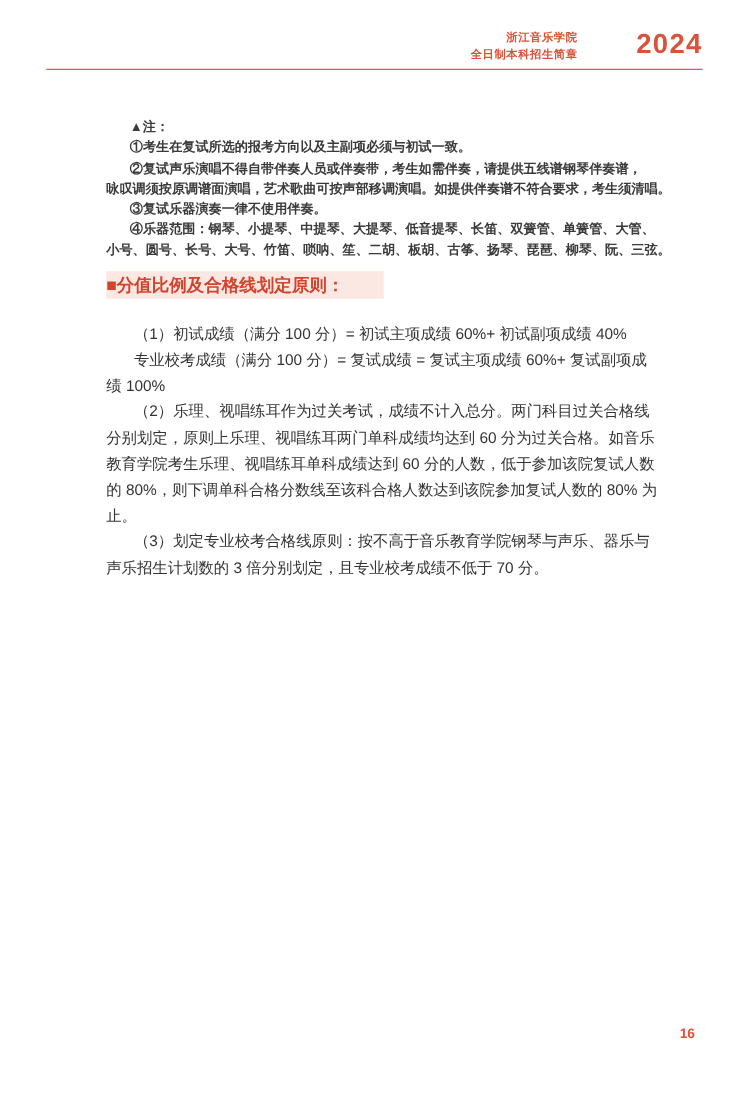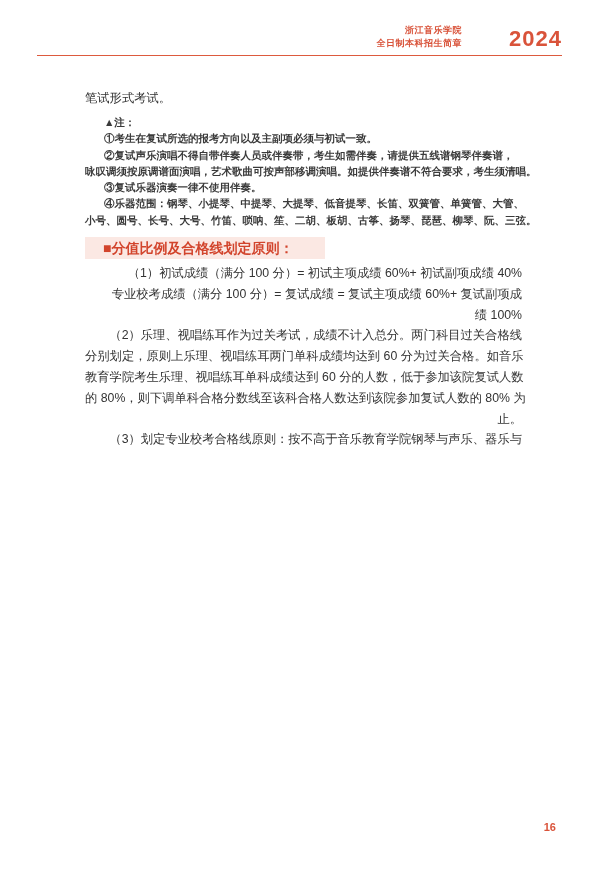--- a/index.html
+++ b/index.html
@@ -12,21 +12,21 @@
     font-family: "Liberation Sans", sans-serif;
     color: #333333;
   }
 
   
   .header {
     position: absolute;
     top: 24px;
     right: 38px;
     display: flex;
-    align-items: flex-end;
+    align-items: flex-start;
     gap: 5px;
     color: #d9533a;
   }
   .header-titles {
     text-align: right;
     font-size: 9px;
     font-weight: bold;
     line-height: 1.45;
     letter-spacing: 0.5px;
   }
@@ -71,30 +71,28 @@
   }
 
   .section-heading {
     margin-top: 9px;
     width: 222px;
     background: #fbe8e3;
     color: #d2442c;
     font-size: 14px;
     font-weight: bold;
     line-height: 22px;
-    padding-left: 18px;
     white-space: nowrap;
   }
 
   .para-block {
-    margin-top: 4px;
+    margin-top: 18px;
     font-size: 12.3px;
     line-height: 20.8px;
     color: #333333;
-    text-align: right;
   }
 
   
   .page-number {
     position: absolute;
     top: 821px;
     right: 44px;
     color: #d9533a;
     font-size: 11px;
     font-weight: bold;
@@ -109,21 +107,20 @@
     <div class="header-titles">
       <div>浙江音乐学院</div>
       <div>全日制本科招生简章</div>
     </div>
     <div class="header-year">2024</div>
   </div>
   <div class="header-rule"></div>
 
   <div class="content">
 
-    <div class="intro-line line">笔试形式考试。</div>
 
     <div class="note-block">
       <div class="line indent">▲注：</div>
       <div class="line indent">①考生在复试所选的报考方向以及主副项必须与初试一致。</div>
       <div class="line indent">②复试声乐演唱不得自带伴奏人员或伴奏带，考生如需伴奏，请提供五线谱钢琴伴奏谱，</div>
       <div class="line">咏叹调须按原调谱面演唱，艺术歌曲可按声部移调演唱。如提供伴奏谱不符合要求，考生须清唱。</div>
       <div class="line indent">③复试乐器演奏一律不使用伴奏。</div>
       <div class="line indent">④乐器范围：钢琴、小提琴、中提琴、大提琴、低音提琴、长笛、双簧管、单簧管、大管、</div>
       <div class="line">小号、圆号、长号、大号、竹笛、唢呐、笙、二胡、板胡、古筝、扬琴、琵琶、柳琴、阮、三弦。</div>
     </div>
@@ -133,19 +130,20 @@
     <div class="para-block">
       <div class="line indent">（1）初试成绩（满分 100 分）= 初试主项成绩 60%+ 初试副项成绩 40%</div>
       <div class="line indent">专业校考成绩（满分 100 分）= 复试成绩 = 复试主项成绩 60%+ 复试副项成</div>
       <div class="line">绩 100%</div>
       <div class="line indent">（2）乐理、视唱练耳作为过关考试，成绩不计入总分。两门科目过关合格线</div>
       <div class="line">分别划定，原则上乐理、视唱练耳两门单科成绩均达到 60 分为过关合格。如音乐</div>
       <div class="line">教育学院考生乐理、视唱练耳单科成绩达到 60 分的人数，低于参加该院复试人数</div>
       <div class="line">的 80%，则下调单科合格分数线至该科合格人数达到该院参加复试人数的 80% 为</div>
       <div class="line">止。</div>
       <div class="line indent">（3）划定专业校考合格线原则：按不高于音乐教育学院钢琴与声乐、器乐与</div>
+      <div class="line">声乐招生计划数的 3 倍分别划定，且专业校考成绩不低于 70 分。</div>
     </div>
 
   </div>
 
   <div class="page-number">16</div>
 
 </div>
 
 </body></html>

